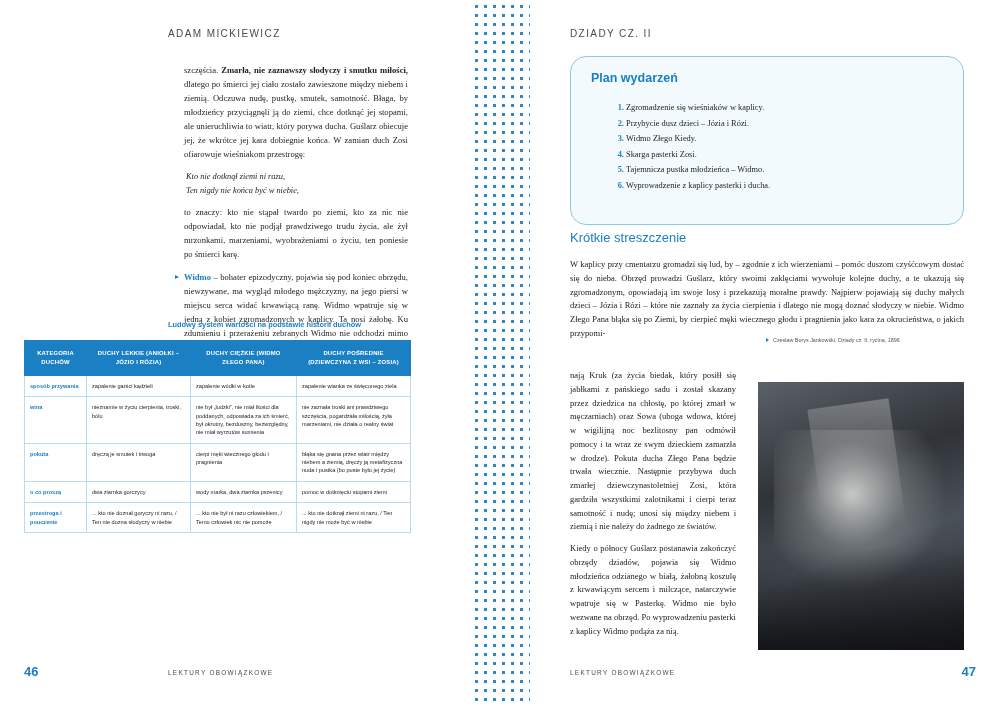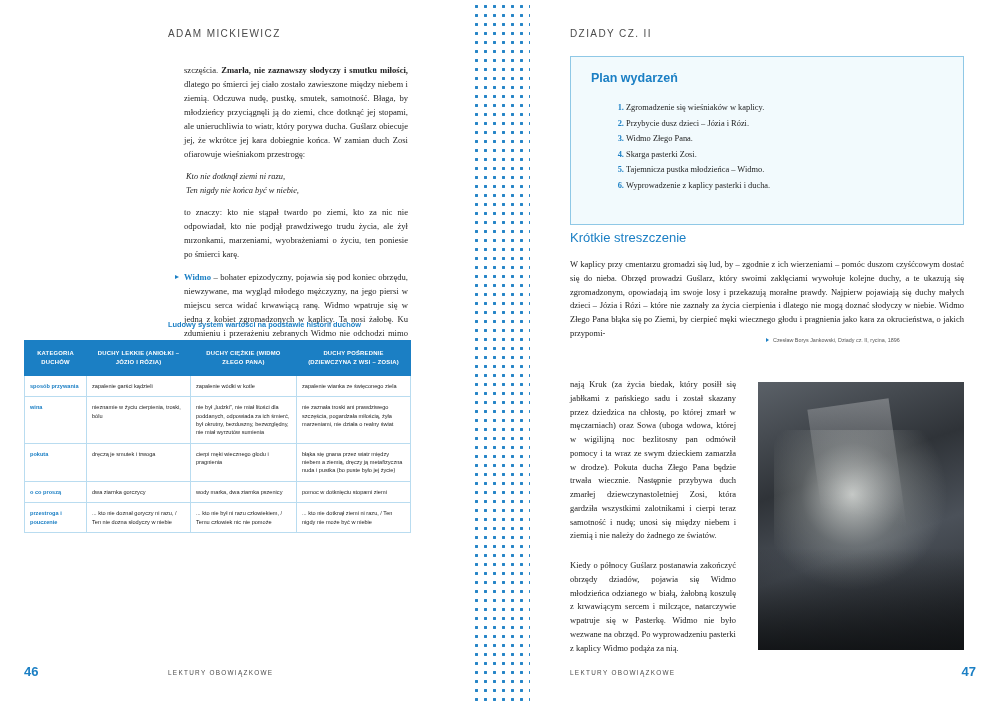--- a/index.html
+++ b/index.html
@@ -141,21 +141,21 @@
     text-transform: uppercase;
   }
   .footer-label.left { left: 168px; }
   .footer-label.right { left: 40px; }
   
   .plan-box {
     position: absolute;
     left: 40px; top: 56px;
     width: 394px;
     border: 1px solid #8fc8e6;
-    border-radius: 0;
+    border-radius: 16px;
     background: #f2fafd;
     padding: 14px 18px 16px 18px;
   }
   .plan-title {
     font-family: "Liberation Sans", sans-serif;
     font-size: 12.5px;
     font-weight: bold;
     color: #1b7fc4;
     margin: 0 0 10px 2px;
   }
@@ -183,21 +183,21 @@
     text-align: justify;
   }
   .summary-left {
     position: absolute;
     left: 40px; top: 362px;
     width: 166px;
     font-size: 8.5px;
     line-height: 1.62;
     text-align: justify;
   }
-  .summary-left p { margin: 16px 0 8px 0; }
+  .summary-left p { margin: 7px 0 8px 0; }
   .figure {
     position: absolute;
     left: 228px; top: 382px;
     width: 206px; height: 268px;
     background: linear-gradient(160deg,#5b6168 0%, #2f3338 35%, #4b5159 60%, #23262a 100%);
     overflow: hidden;
   }
   .figure .haze {
     position: absolute;
     left: 8%; top: 18%;
@@ -321,21 +321,21 @@
 
   <div class="right-page">
 
     <div class="run-head right">DZIADY CZ. II</div>
 
     <div class="plan-box">
       <div class="plan-title">Plan wydarzeń</div>
       <ol class="plan">
         <li>Zgromadzenie się wieśniaków w kaplicy.</li>
         <li>Przybycie dusz dzieci – Józia i Rózi.</li>
-        <li>Widmo Złego Pana.</li>
+        <li>Widmo Złego Kiedy.</li>
         <li>Skarga pasterki Zosi.</li>
         <li>Tajemnicza pustka młodzieńca – Widmo.</li>
         <li>Wyprowadzenie z kaplicy pasterki i ducha.</li>
       </ol>
     </div>
 
     <div class="sec-title">Krótkie streszczenie</div>
 
     <div class="summary-top">W kaplicy przy cmentarzu gromadzi się lud, by – zgodnie z ich wierzeniami – pomóc duszom czyśćcowym dostać się do nieba. Obrzęd prowadzi Guślarz, który swoimi zaklęciami wywołuje kolejne duchy, a te ukazują się zgromadzonym, opowiadają im swoje losy i przekazują morałne prawdy. Najpierw pojawiają się duchy małych dzieci – Józia i Rózi – które nie zaznały za życia cierpienia i dlatego nie mogą doznać słodyczy w niebie. Widmo Złego Pana błąka się po Ziemi, by cierpieć męki wiecznego głodu i pragnienia jako kara za okrucieństwa, o jakich przypomi-</div>
 

